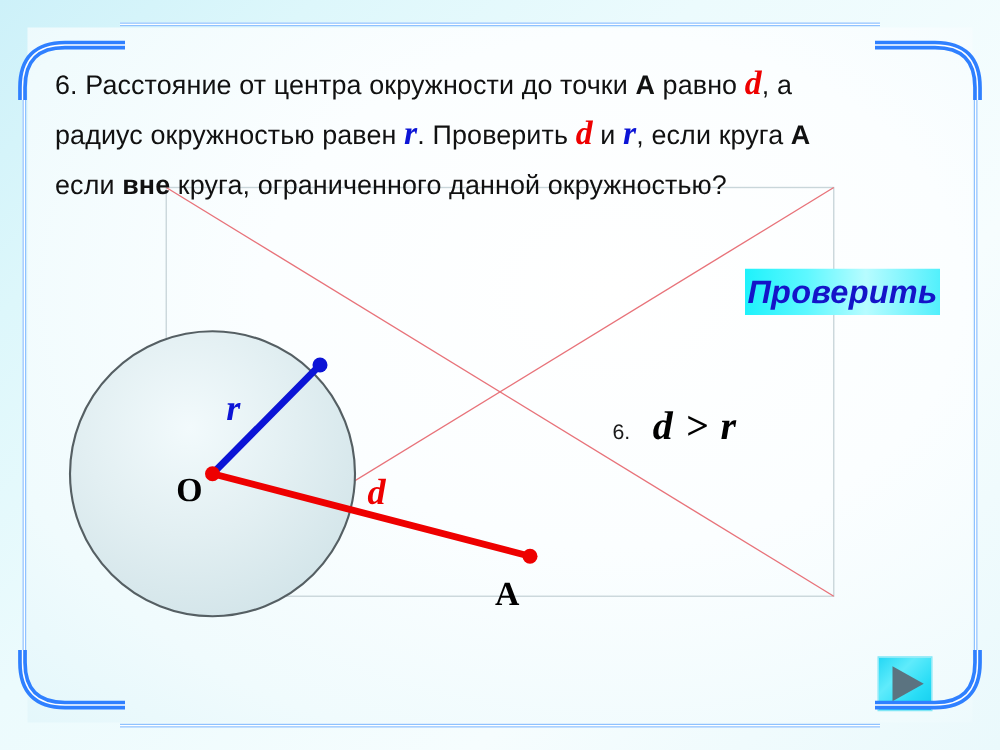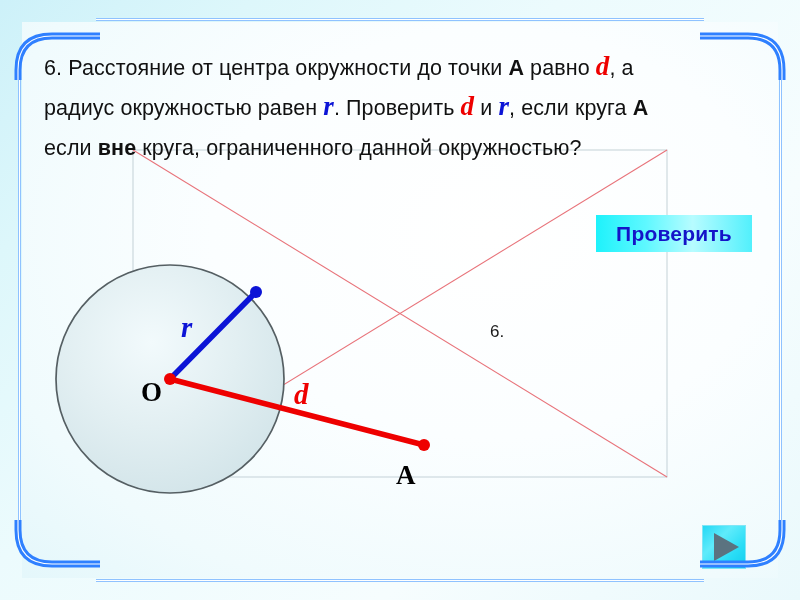--- a/index.html
+++ b/index.html
@@ -100,24 +100,25 @@
     top: 215px;
     width: 156px;
     height: 37px;
     background: linear-gradient(90deg, #1ef2fb 0%, #5ef8ff 32%, #b7fcff 62%, #52f0fc 100%);
     display: flex;
     align-items: center;
     justify-content: center;
     cursor: pointer;
   }
   .check-button span {
-    font-size: 21px;
+    font-size: 26px;
     font-weight: bold;
     color: #1414c8;
     letter-spacing: 0.2px;
+    font-style: italic;
   }
 
   
   .answer-row {
     position: absolute;
     left: 490px;
     top: 322px;
     display: flex;
     align-items: baseline;
     gap: 18px;
@@ -212,20 +213,21 @@
     <br>
     <span>если </span><span class="b">вне</span><span> круга, ограниченного данной окружностью?</span>
   </div>
 
   <div class="check-button">
     <span>Проверить</span>
   </div>
 
   <div class="answer-row">
     <span class="answer-num">6.</span>
+    <span class="answer-expr">d &gt; r</span>
   </div>
 
   <div class="play-button">
     <div class="tri"></div>
   </div>
 
   <div class="frame-line rule-top"></div>
   <div class="frame-line rule-bottom"></div>
   <div class="frame-line rule-left"></div>
   <div class="frame-line rule-right"></div>

